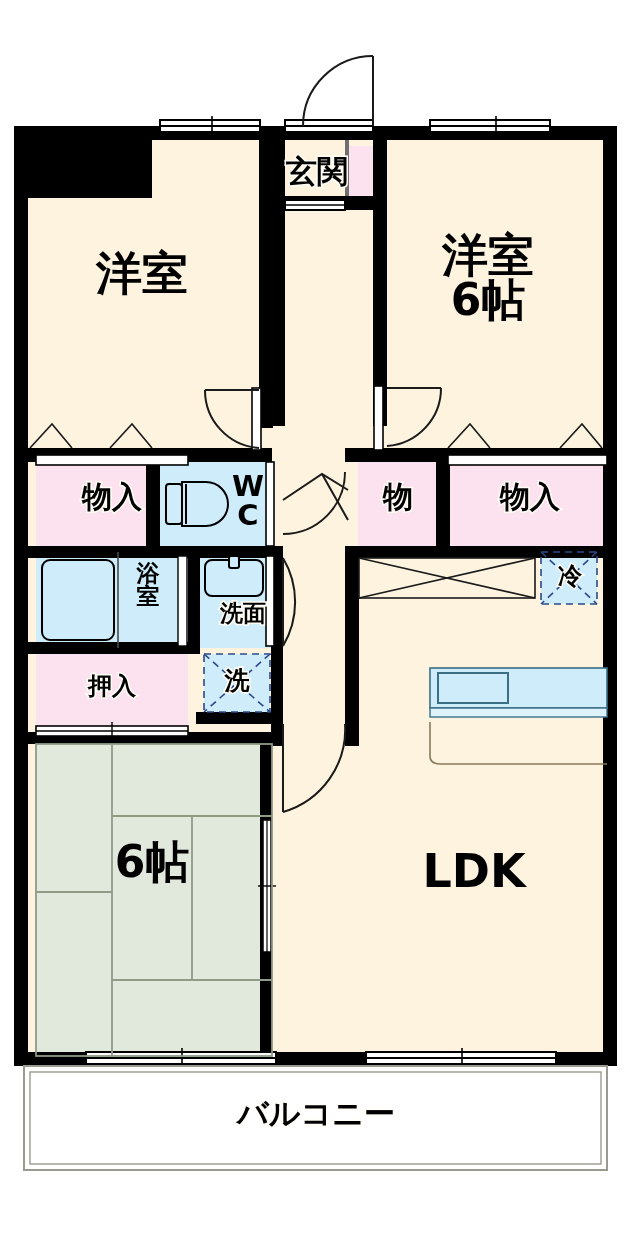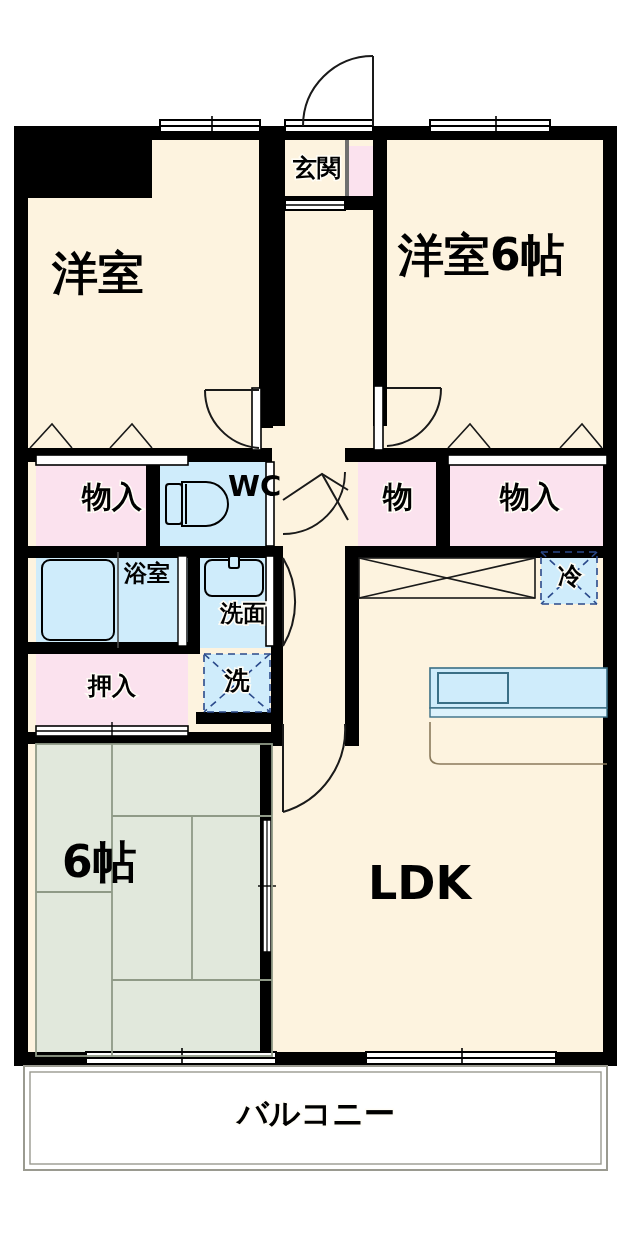--- a/index.html
+++ b/index.html
@@ -16,21 +16,21 @@
     color:#000;
     white-space:nowrap;
     text-align:center;
     line-height:1.0;
     paint-order:stroke fill;
     -webkit-text-stroke:4px #fffdf6;
     pointer-events:none;
   }
   .lbl span{ -webkit-text-stroke:0; }
   .lbl.thin{ -webkit-text-stroke:3px #fffdf6; }
-  .stack{display:flex;align-items:center;}
+  .stack{display:flex;flex-direction:column;align-items:center;}
 </style>
 </head>
 <body>
 
 <svg id="plan" viewBox="0 0 631 1235" xmlns="http://www.w3.org/2000/svg">
 
   <defs>
 
     <g id="winH">
       <rect x="0" y="0" width="100" height="12" fill="#ffffff" stroke="#000" stroke-width="2"></rect>
@@ -264,25 +264,25 @@
 
 <div class="lbl stack" style="left:398px; top:232px;  width:180px; font-size:46px;">
   <span>洋室</span>
   <span style="font-size:44px;">6帖</span>
 </div>
 
 <div class="lbl stack" style="left:62px;  top:840px;  width:180px; font-size:46px;">
   <span style="font-size:44px;">6帖</span>
 </div>
 
-<div class="lbl stack" style="left:368px; top:848px;  width:180px; font-size:46px;margin-top:12px;">
+<div class="lbl stack" style="left:384px; top:848px;  width:180px; font-size:46px;">
   <span>LDK</span>
 </div>
 
-<div class="lbl thin" style="left:286px; top:156px;  width:62px;  font-size:24px;">玄関</div>
+<div class="lbl thin" style="left:286px; top:156px;  width:62px;  font-size:31px;">玄関</div>
 
 <div class="lbl thin stack" style="left:228px; top:472px; width:40px; font-size:29px; line-height:1.0;">
   <span style="display:block;">W</span>
     <span style="display:block;">C</span>
 </div>
 
 <div class="lbl thin stack" style="left:124px; top:562px; width:48px;  font-size:23px;">
   <span style="display:block;">浴</span>
     <span style="display:block;">室</span>
 </div>

